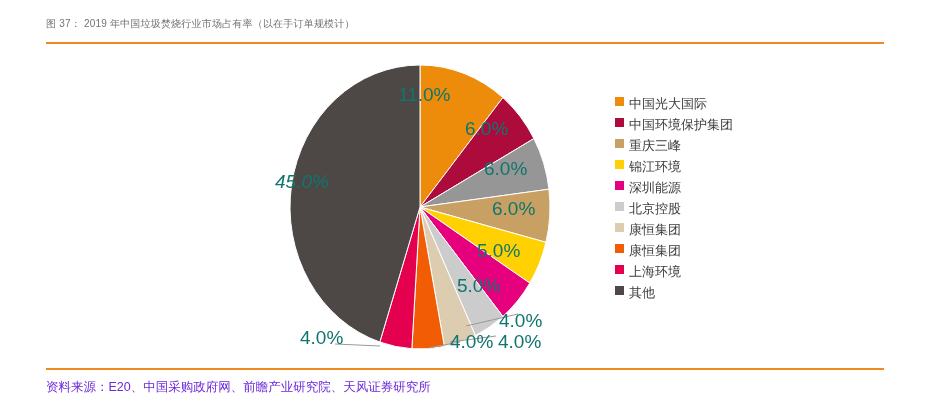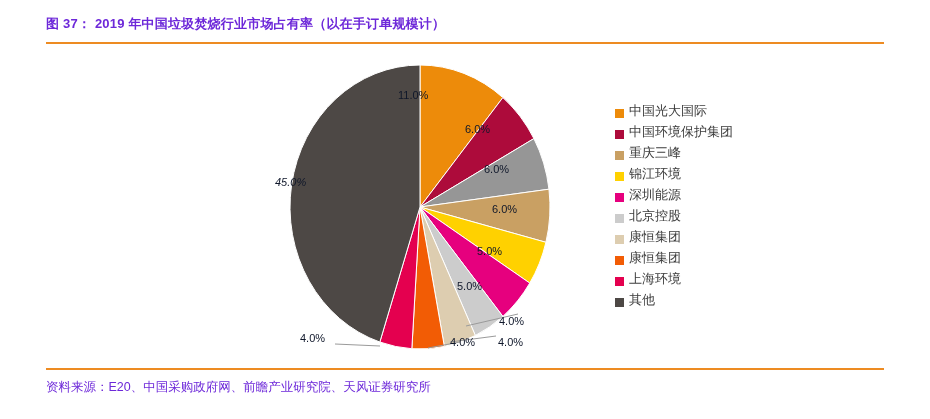--- a/index.html
+++ b/index.html
@@ -12,21 +12,21 @@
   }
   #figure {
     position:absolute; left:0; top:0; width:930px; height:419px;
     box-sizing:border-box;
   }
   
   #title-bar {
     position:absolute; left:46px; top:14px; width:838px; height:30px;
   }
   #title-text {
-    font-size:13px; font-weight:bold; color:#6d28d9;
+    font-size:10px; font-weight:normal; color:#737373;
     letter-spacing:0.2px; white-space:nowrap;
     line-height:20px;
   }
   #title-rule {
     position:absolute; left:46px; top:42px; width:838px; height:2px;
     background:#ED8B22;
   }
   
   #footer-rule {
     position:absolute; left:46px; top:368px; width:838px; height:2px;
@@ -40,30 +40,30 @@
   
   #chart-area {
     position:absolute; left:46px; top:48px; width:838px; height:318px;
   }
   #pie-svg {
     position:absolute; left:214px; top:4px;
   }
   
   .slice-label {
     position:absolute;
-    font-size:11px; color:#0f172a;
+    font-size:19px; color:#0f766e;
     white-space:nowrap;
     line-height:14px;
   }
   
   #legend {
     position:absolute; left:541px; top:49px; width:160px;
   }
   .legend-item {
-    display:flex; align-items:flex-end;
+    display:flex; align-items:flex-start;
     height:21px;
     padding-left:28px;
   }
   .legend-swatch {
     width:9px; height:9px; flex:0 0 9px; margin-right:5px;
   }
   .legend-label {
     font-size:13px; color:#3b3b3b; white-space:nowrap;
     line-height:14px;
   }

